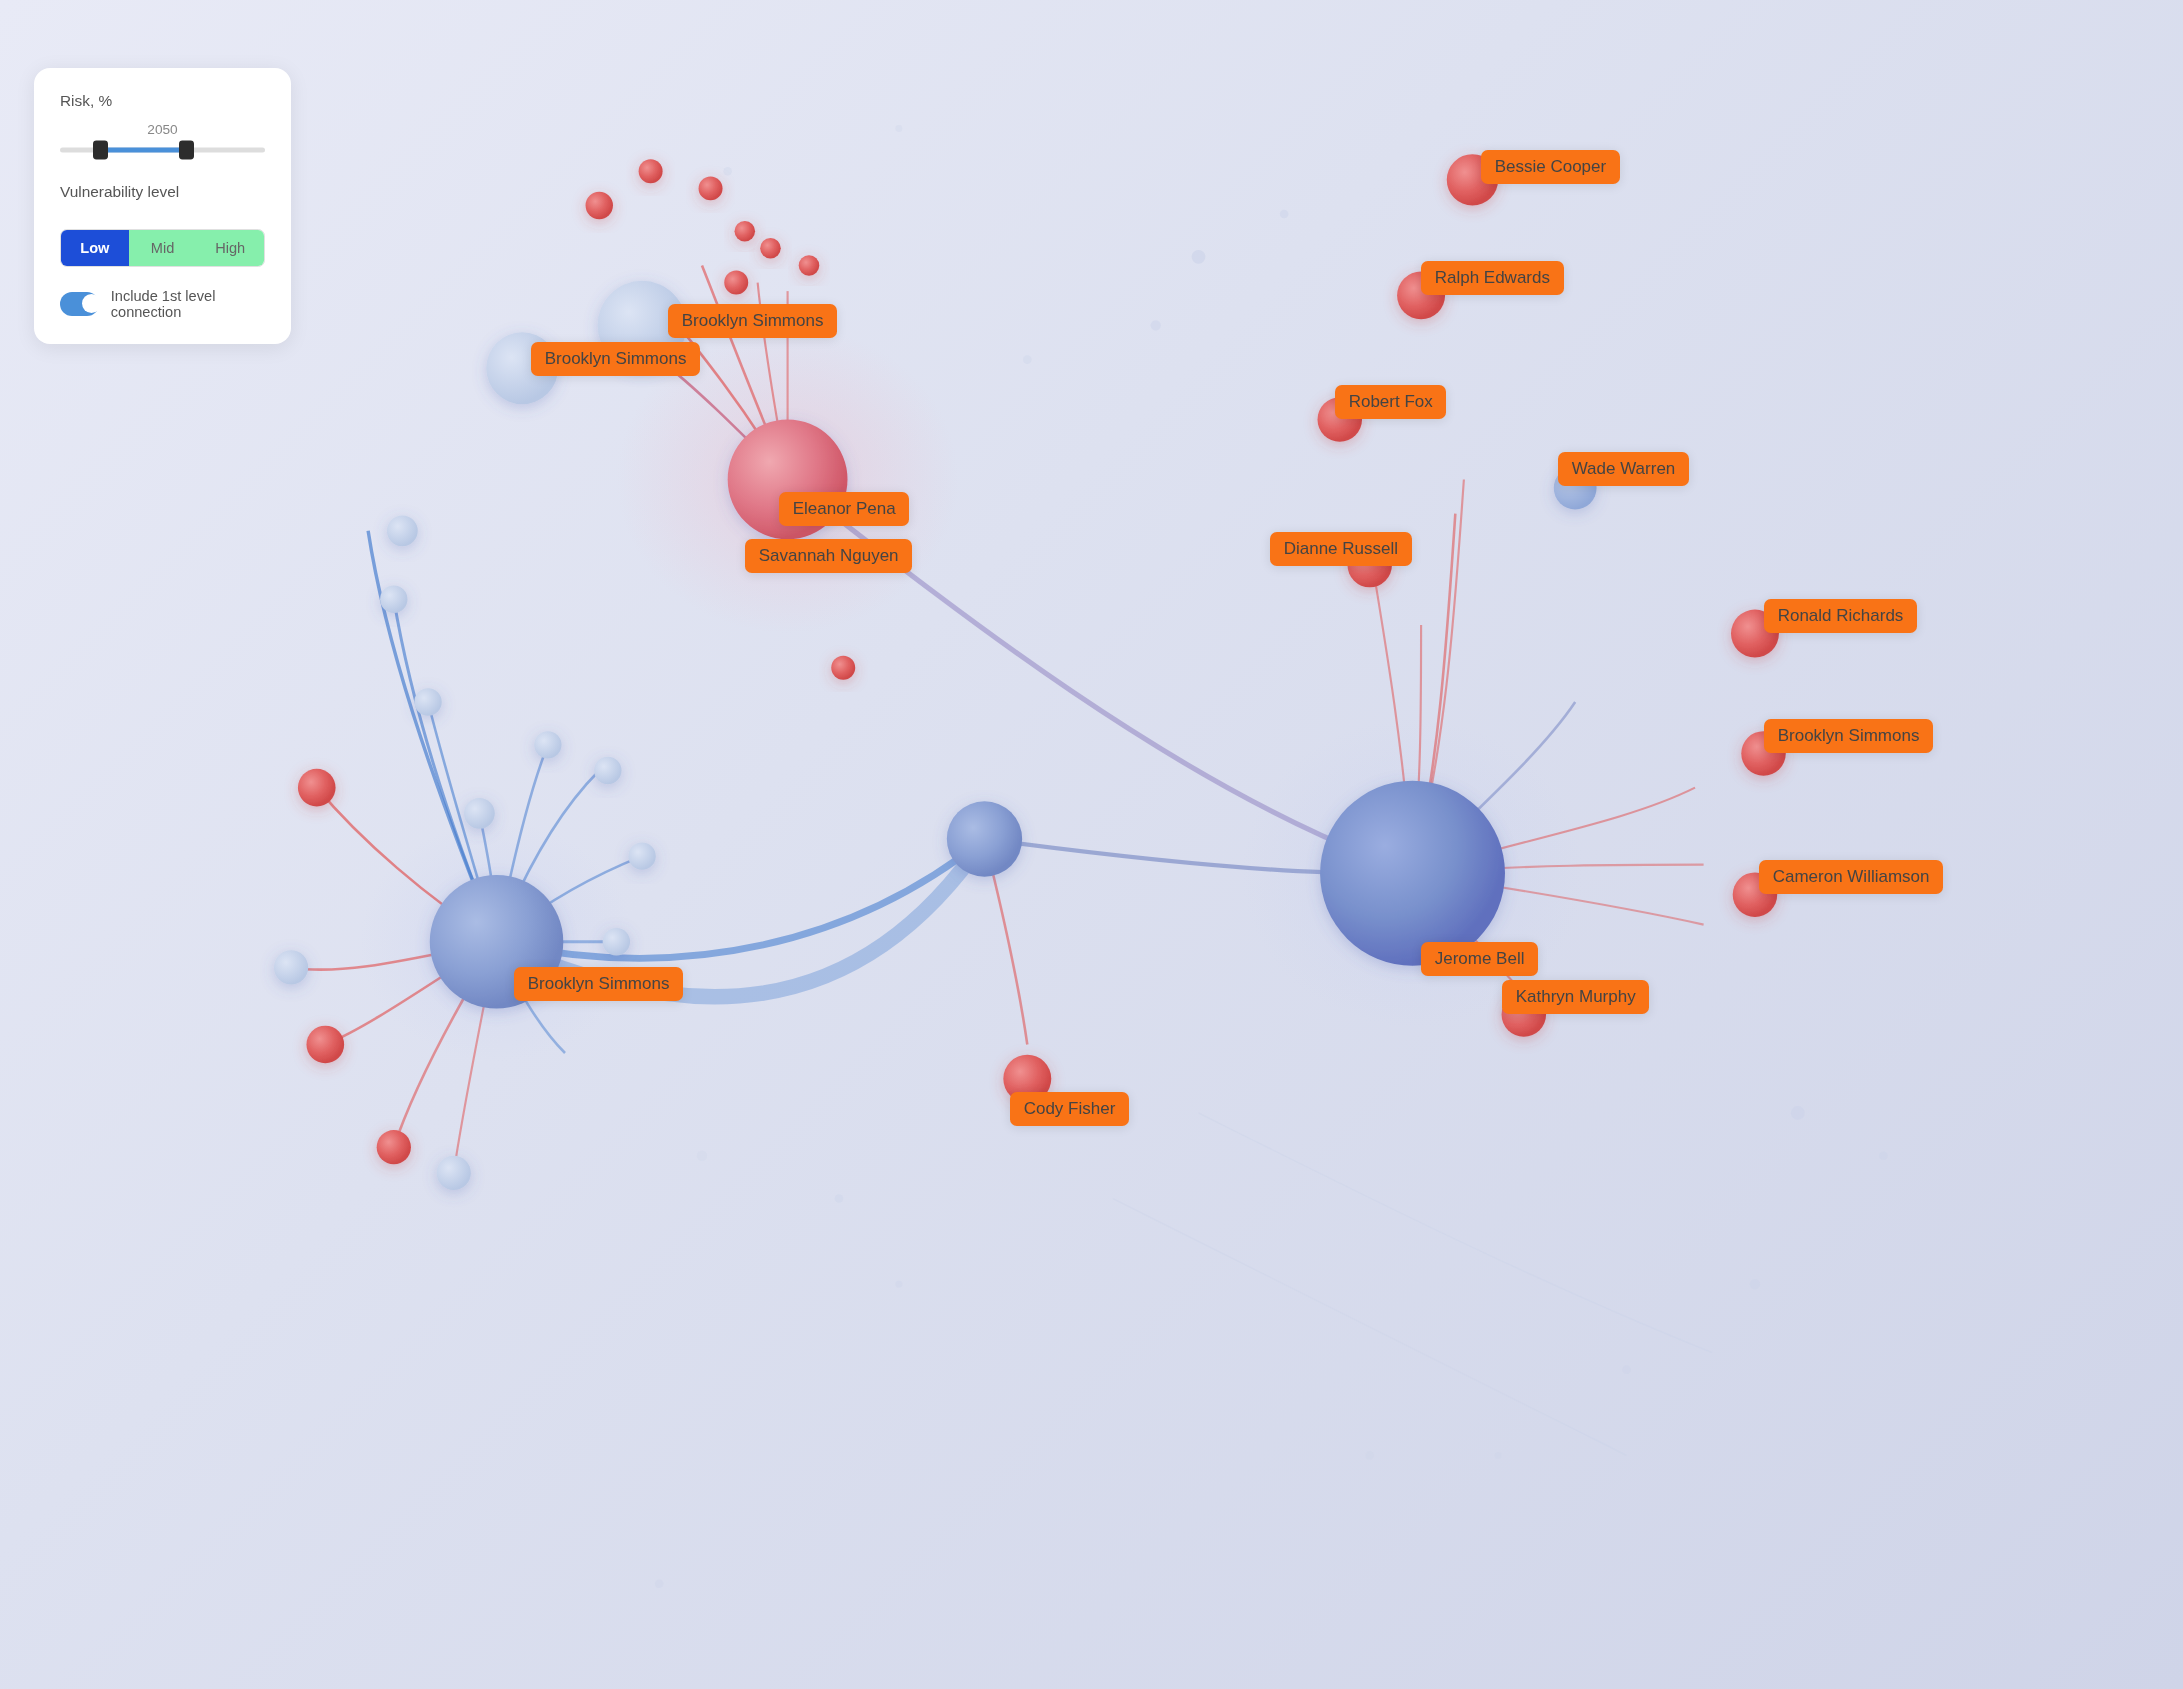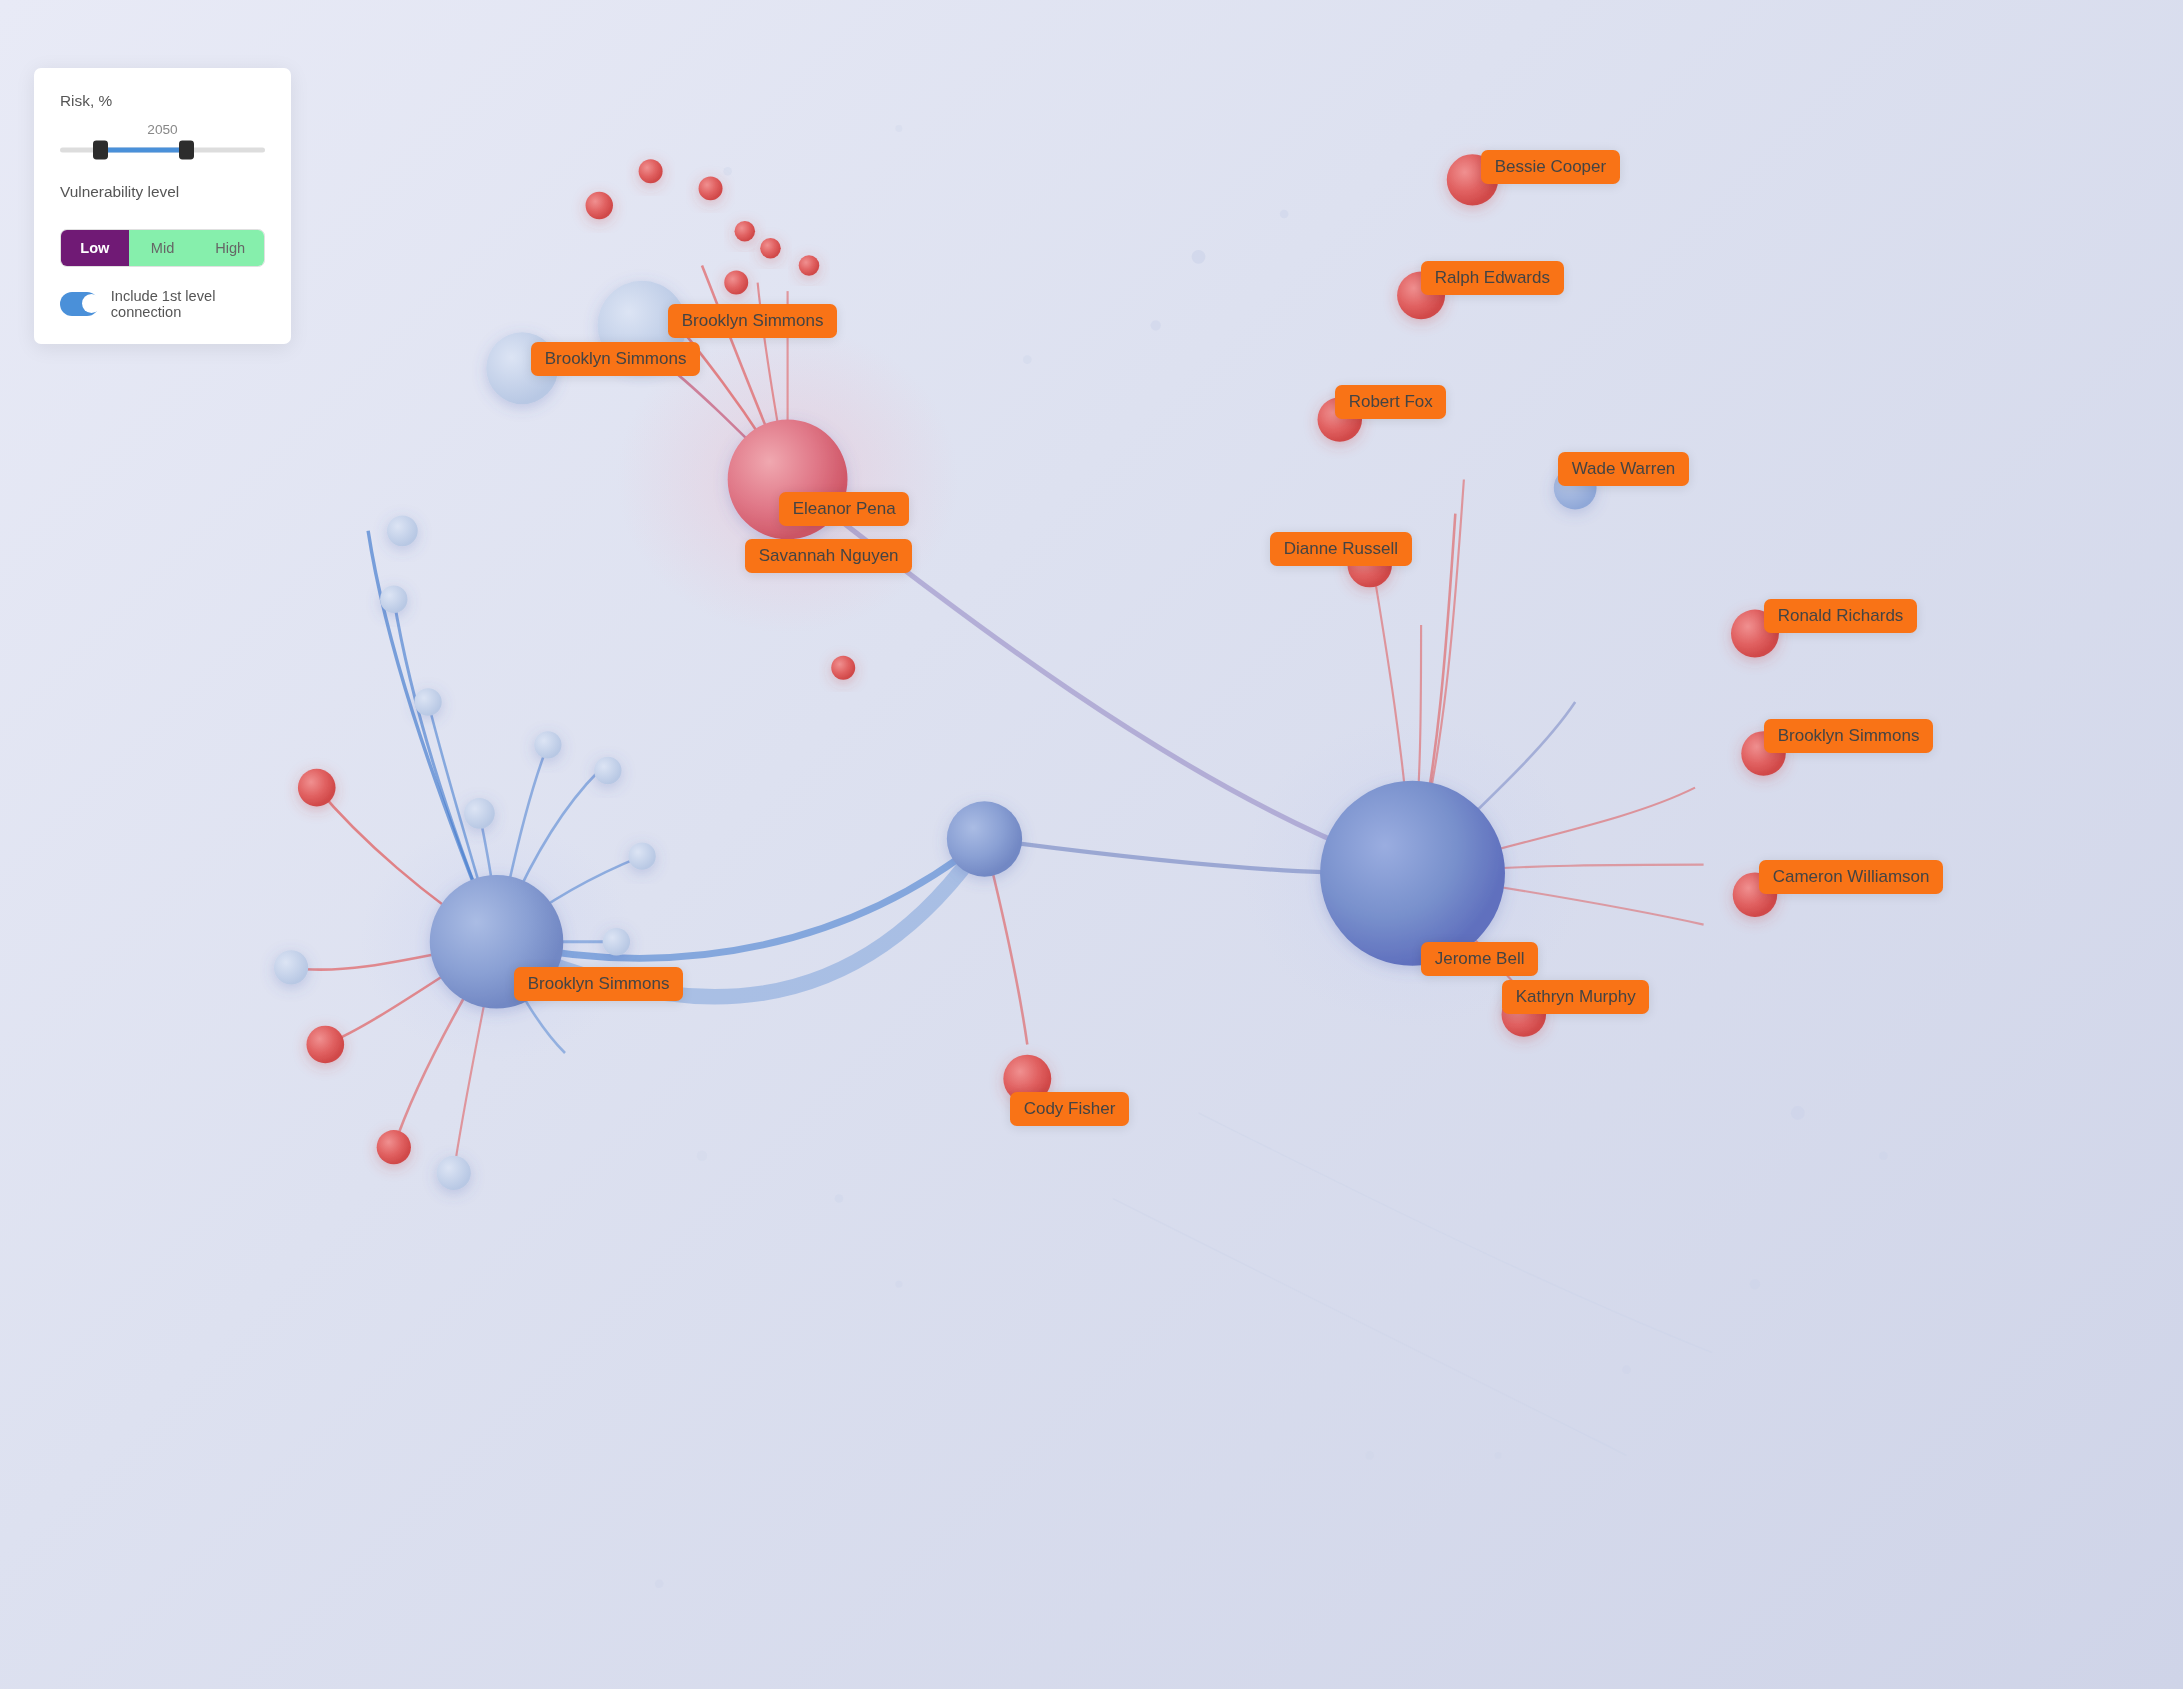--- a/index.html
+++ b/index.html
@@ -11,21 +11,21 @@
       overflow: hidden;
       position: relative;
     }
 
     
     .control-panel {
       position: absolute;
       top: 68px;
       left: 34px;
       background: white;
-      border-radius: 7px;
+      border-radius: 16px;
       padding: 24px 26px;
       width: 257px;
       box-shadow: 0 3.4px 20.5px rgba(0,0,0,0.08);
       z-index: 10;
     }
     .control-panel .section-title {
       font-size: 15.4px;
       color: #555;
       margin-bottom: 12px;
       font-weight: 500;
@@ -87,21 +87,21 @@
       padding: 10.3px 0;
       text-align: center;
       font-size: 14.6px;
       cursor: pointer;
       background: #86efac;
       color: #666;
       border: none;
       outline: none;
     }
     .vuln-btn.active {
-      background: #701a75;
+      background: #1d4ed8;
       color: white;
       font-weight: 600;
     }
 
     .toggle-row {
       display: flex;
       align-items: center;
       gap: 12px;
     }
     .toggle-switch {

